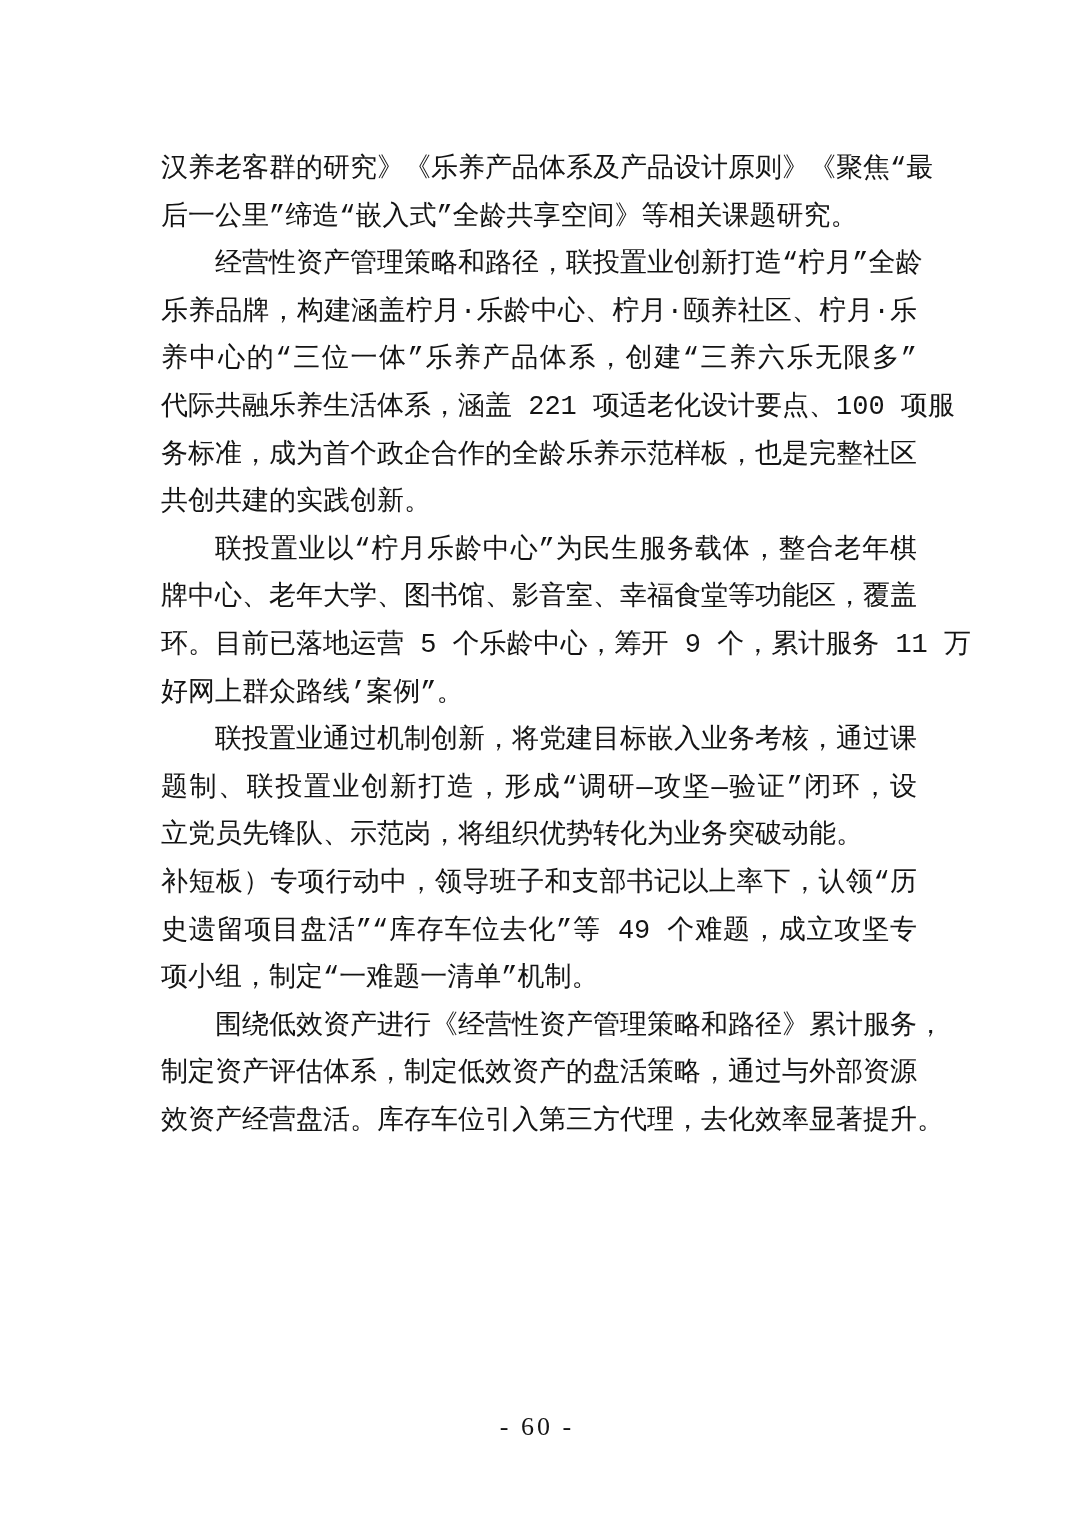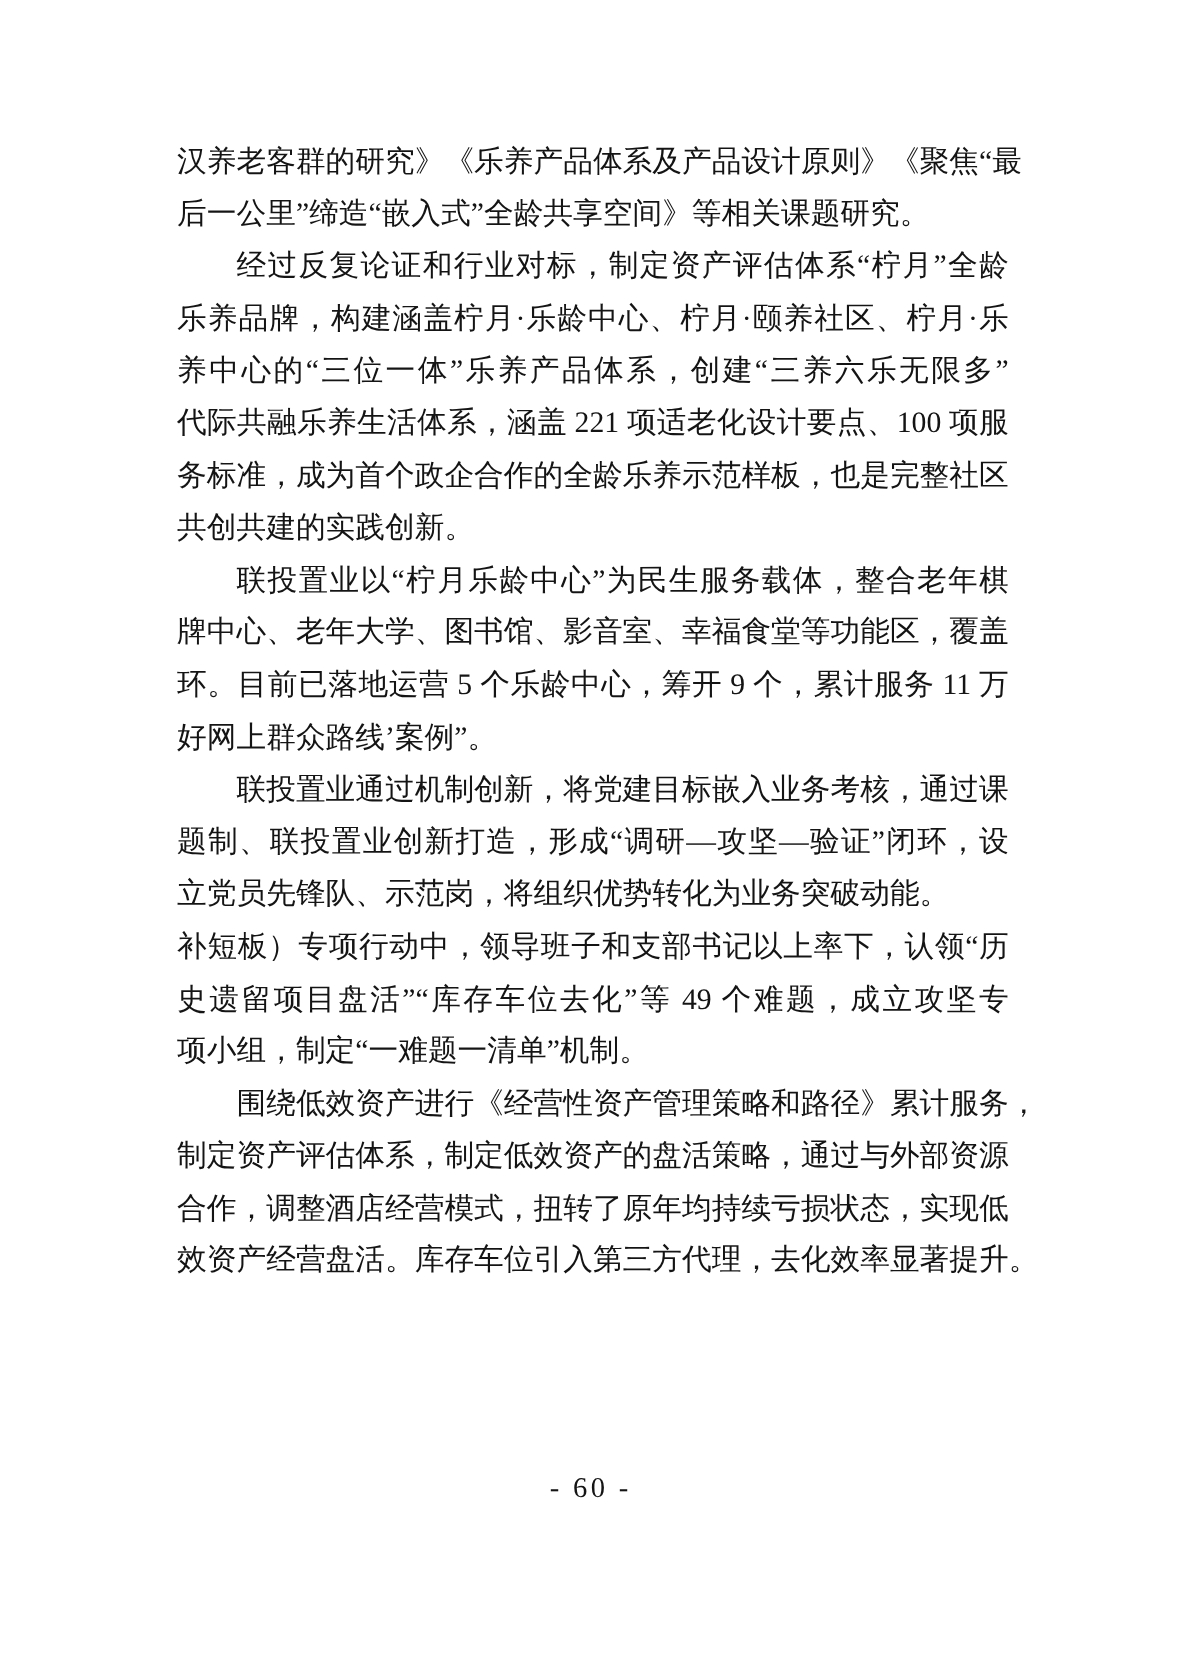--- a/index.html
+++ b/index.html
@@ -12,22 +12,23 @@
     width: 1074px;
     height: 1520px;
     background: var(--page-bg, #ffffff);
     font-family: "Liberation Serif", "DejaVu Serif", serif;
     color: var(--text-color, #141414);
     overflow: hidden;
   }
   .doc-body {
     position: absolute;
     left: 161px;
-    top: 123px;
+    top: 146px;
     width: 756px;
+    font-family: Liberation Mono, monospace;
   }
   .paragraph {
     margin: 0;
     padding: 0;
   }
   .line {
     font-size: 27px;
     height: 47.6px;
     line-height: 47.6px;
     white-space: nowrap;
@@ -38,39 +39,39 @@
     text-indent: 54px;
   }
   .line.para-end {
     text-align: right;
     text-align-last: left;
   }
   .footer {
     position: absolute;
     left: 0;
     width: 1074px;
-    top: 1336px;
+    top: 1410px;
     text-align: center;
     font-size: 26px;
     line-height: 34px;
     letter-spacing: 3px;
     color: var(--text-color, #141414);
   }
 </style>
 </head>
 <body>
 
 <div class="page">
   <div class="doc-body">
       <div class="paragraph">
         <div class="line">汉养老客群的研究》《乐养产品体系及产品设计原则》《聚焦“最</div>
         <div class="line para-end">后一公里”缔造“嵌入式”全龄共享空间》等相关课题研究。</div>
       </div>
       <div class="paragraph">
-        <div class="line indent">经过反复论证和行业对标，制定资产评估体系“柠月”全龄</div>
+        <div class="line indent">经营性资产管理策略和路径，联投置业创新打造“柠月”全龄</div>
         <div class="line">乐养品牌，构建涵盖柠月·乐龄中心、柠月·颐养社区、柠月·乐</div>
         <div class="line">养中心的“三位一体”乐养产品体系，创建“三养六乐无限多”</div>
         <div class="line">代际共融乐养生活体系，涵盖 221 项适老化设计要点、100 项服</div>
         <div class="line">务标准，成为首个政企合作的全龄乐养示范样板，也是完整社区</div>
         <div class="line para-end">共创共建的实践创新。</div>
       </div>
       <div class="paragraph">
         <div class="line indent">联投置业以“柠月乐龄中心”为民生服务载体，整合老年棋</div>
         <div class="line">牌中心、老年大学、图书馆、影音室、幸福食堂等功能区，覆盖</div>
         <div class="line">环。目前已落地运营 5 个乐龄中心，筹开 9 个，累计服务 11 万</div>
@@ -82,18 +83,17 @@
         <div class="line para-end">立党员先锋队、示范岗，将组织优势转化为业务突破动能。</div>
       </div>
       <div class="paragraph">
         <div class="line">补短板）专项行动中，领导班子和支部书记以上率下，认领“历</div>
         <div class="line">史遗留项目盘活”“库存车位去化”等 49 个难题，成立攻坚专</div>
         <div class="line para-end">项小组，制定“一难题一清单”机制。</div>
       </div>
       <div class="paragraph">
         <div class="line indent">围绕低效资产进行《经营性资产管理策略和路径》累计服务，</div>
         <div class="line">制定资产评估体系，制定低效资产的盘活策略，通过与外部资源</div>
-        <div class="line">合作，调整酒店经营模式，扭转了原年均持续亏损状态，实现低</div>
         <div class="line para-end">效资产经营盘活。库存车位引入第三方代理，去化效率显著提升。</div>
       </div>
     </div>
   <div class="footer">- 60 -</div>
 </div>
 
 </body></html>

